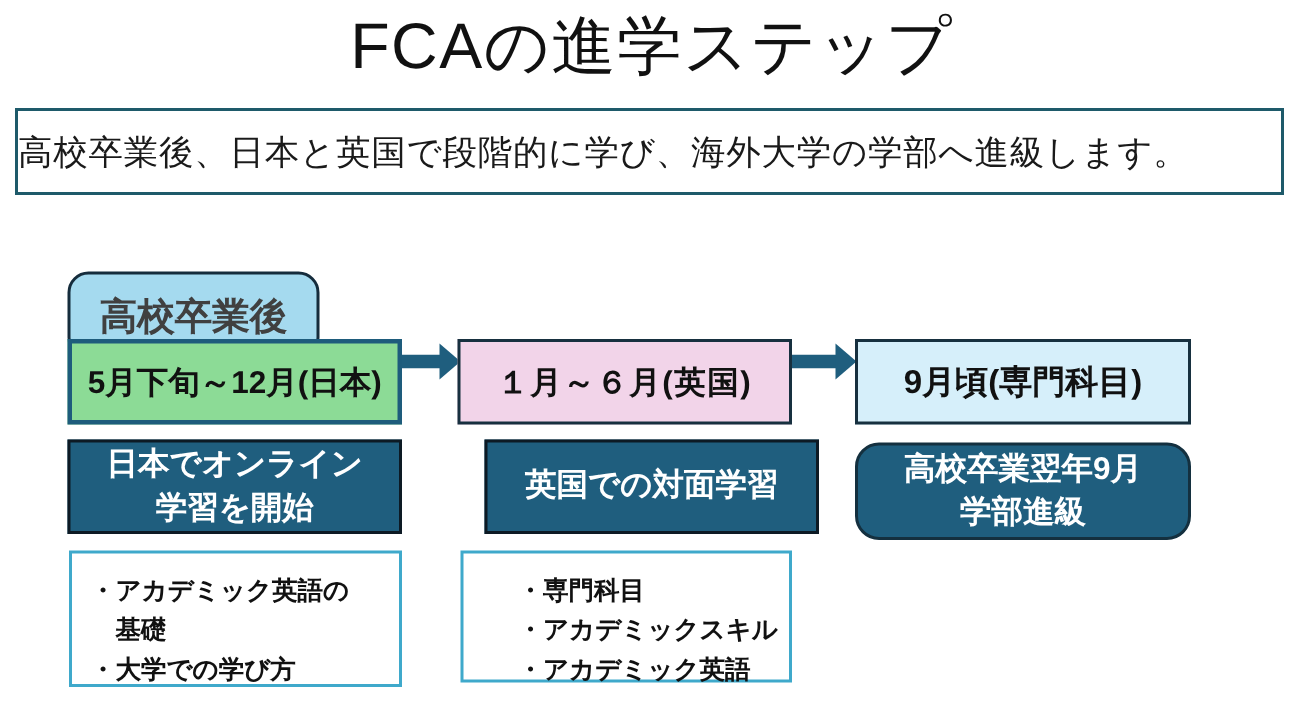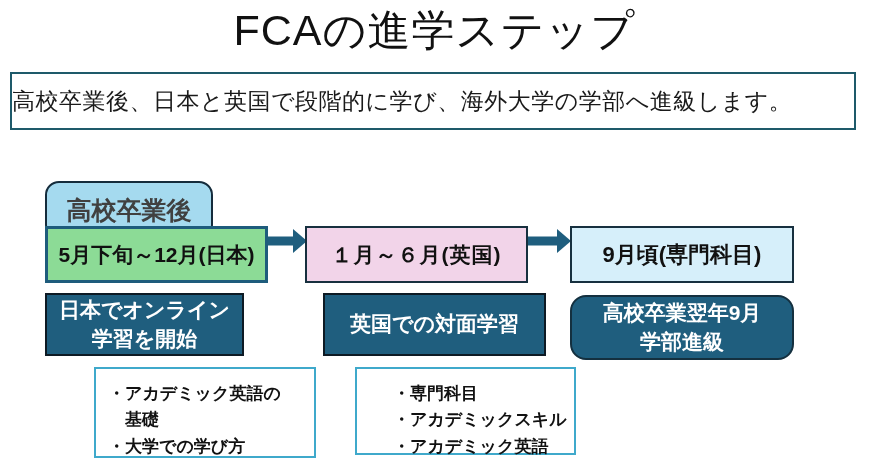--- a/index.html
+++ b/index.html
@@ -59,37 +59,36 @@
   .period-sept  { left: 570px; width: 224px; background: #D6EFFA; border: 2.5px solid #17303F; font-size: 22px; }
   .phase {
     top: 293px; height: 63px;
     background: #1F5E7E;
     border: 2px solid #0D1A24;
     color: #ffffff;
     font-size: 21px; font-weight: 700;
     line-height: 1.35;
     flex-direction: column;
   }
-  .phase-japan { left: 45px; width: 199px; }
+  .phase-japan { left: 45px; width: 223px; }
   .phase-uk    { left: 323px; width: 223px; }
   .phase-sept  {
     left: 570px; top: 295px; width: 224px; height: 65px;
     border: 2.5px solid #14303F;
     border-radius: 16px;
   }
   .details {
     position: absolute;
     top: 367px; height: 91px;
     background: #ffffff;
     border: 2px solid #3FA9CB;
     padding: 12px 10px 0 12px;
     font-size: 17px; font-weight: 700; color: #111;
     line-height: 1.55;
     text-align: left;
-    margin-left: 48px;
   }
   .details-japan { left: 46px; width: 222px; }
   .details-uk    { left: 307px; width: 221px; height: 88px; padding-left: 36px; }
   .details div { white-space: pre; }
   .arrow { position: absolute; top: 229px; height: 24px; }
   .arrow-1 { left: 268px; width: 39px; }
   .arrow-2 { left: 528px; width: 43px; }
   .arrow .shaft {
     position: absolute; left: 0; top: 50%;
     transform: translateY(-50%);

